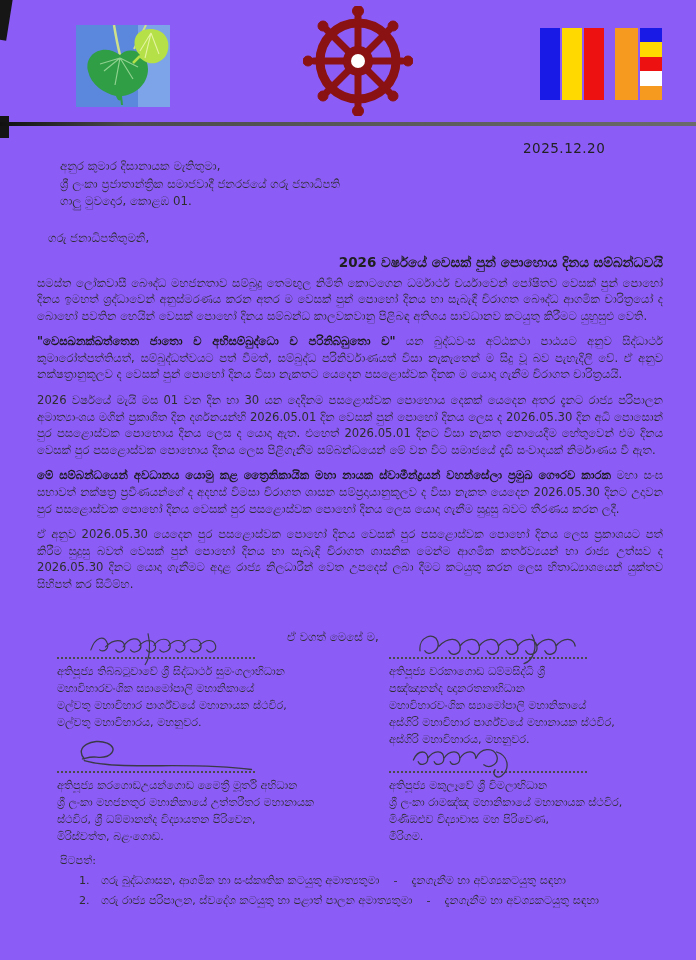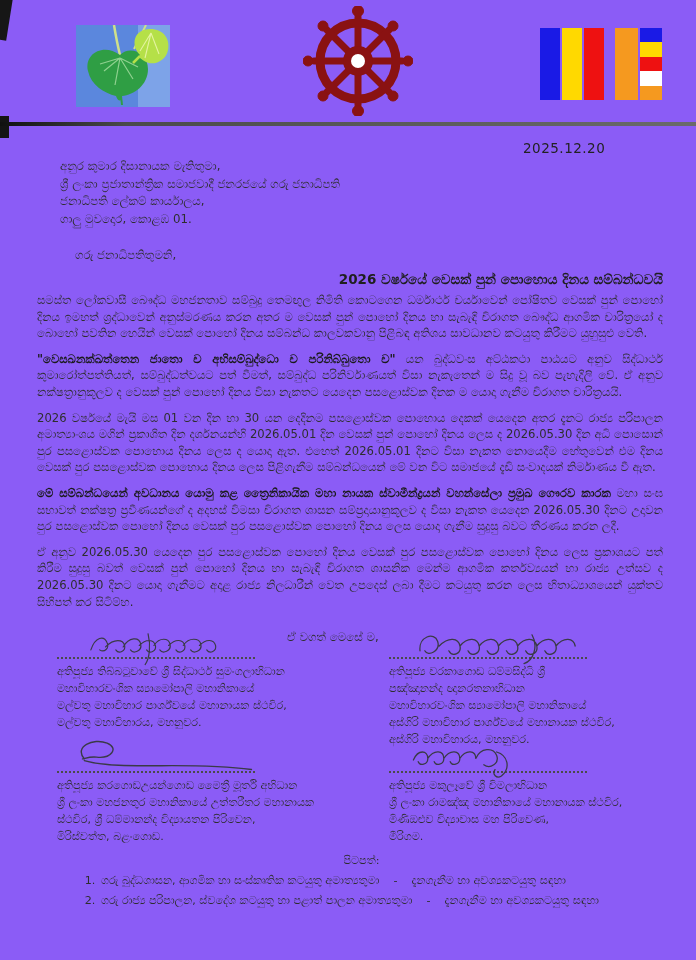--- a/index.html
+++ b/index.html
@@ -31,40 +31,40 @@
 
   .header-rule { position:absolute; top:122px; left:0; width:696px; height:4px;
     background:linear-gradient(to right,#101010,#4a4a4a 18%,#5b5b5b 60%,#6a6a6a); }
 
   .letter-date { position:absolute; top:140px; left:523px; font-size:13.5px;
     letter-spacing:.5px; color:#222; }
 
   
   .content { position:absolute; top:158px; left:37px; width:626px; height:468px; overflow:hidden; }
   .recipient { margin-left:23px; font-size:11.8px; line-height:17.5px; }
-  .salutation { margin-left:38px; margin-top:20px; font-size:11.8px; }
+  .salutation { margin-left:11px; margin-top:20px; font-size:11.8px; }
   .subject { text-align:right; font-size:13.5px; font-weight:bold; margin:9px 0 4px; color:#1f1f1f; }
   .para { font-size:11.6px; line-height:16.6px; text-align:justify; margin:0 0 9px; }
   .para strong { color:#1a1a1a; }
 
   
   .sig-area { position:absolute; top:622px; left:37px; width:626px; height:228px; }
   .attestation { position:absolute; left:250px; top:8px; font-size:11.8px;text-align:right; }
   .sig-block { position:absolute; width:300px; }
   .sig-svg { display:block; height:44px; margin-bottom:-9px; }
   .sig-svg path { fill:none; stroke:#3a3a46; stroke-width:1.6; stroke-linecap:round; }
   .dots { width:198px; border-bottom:2px dotted #4a4a4a; margin-bottom:4px; }
   .sig-line { font-size:11.2px; line-height:17px; }
   .b1 { left:20px;  top:0; }
   .b2 { left:352px; top:0; width:285px; }
   .b3 { left:20px;  top:114px; }
   .b4 { left:352px; top:114px; width:285px; }
 
   
-  .copies { position:absolute; top:854px; left:37px; width:626px; font-size:11.2px;text-align:center; }
+  .copies { position:absolute; top:854px; left:37px; width:626px; font-size:11.2px; }
   .copies-label { margin-left:23px; }
   .copy-item { display:flex; margin-left:42px; margin-top:7px; align-items:baseline; }
   .copy-no { width:22px; }
   .copy-dash { margin:0 14px; }
 </style>
 </head>
 <body>
 
 <div class="page">
 
@@ -124,21 +124,20 @@
   </div>
 
   <div class="header-rule"></div>
 
   <div class="letter-date">2025.12.20</div>
 
   <div class="content">
     <div class="recipient">
       <div class="addr-line">අනුර කුමාර දිසානායක මැතිතුමා,</div>
       <div class="addr-line">ශ්‍රී ලංකා ප්‍රජාතාන්ත්‍රික සමාජවාදී ජනරජයේ ගරු ජනාධිපති</div>
-      <div class="addr-line">ජනාධිපති ලේකම් කාර්යාලය,</div>
       <div class="addr-line">ගාලු මුවදොර, කොළඹ 01.</div>
     </div>
 
     <div class="salutation">ගරු ජනාධිපතිතුමනි,</div>
 
     <div class="subject">2026 වර්ෂයේ වෙසක් පුන් පොහොය දිනය සම්බන්ධවයි</div>
 
     <p class="para">සමස්ත ලෝකවාසී බෞද්ධ මහජනතාව සම්බුදු තෙමඟුල නිමිති කොටගෙන ධර්මාර්ථ චර්යාවෙන් පෝෂිතව වෙසක් පුන් පොහෝ දිනය ඉමහත් ශ්‍රද්ධාවෙන් අනුස්මරණය කරන අතර ම වෙසක් පුන් පොහෝ දිනය හා සැබැඳි චිරාගත බෞද්ධ ආගමික චාරිත්‍රයෝ ද බොහෝ පවතින හෙයින් වෙසක් පොහෝ දිනය සම්බන්ධ කාලවකවානු පිළිබඳ අතිශය සාවධානව කටයුතු කිරීමට යුහුසුළු වෙති.</p>
 
     <p class="para"><strong>"වෙසඛනක්ඛත්තෙන ජාතො ච අභිසම්බුද්ධො ච පරිනිබ්බුතො ච"</strong><span> යන බුද්ධවංස අට්ඨකථා පාඨයට අනුව සිද්ධාර්ථ කුමාරෝත්පත්තියත්, සම්බුද්ධත්වයට පත් වීමත්, සම්බුද්ධ පරිනිර්වාණයත් විසා නැකැතෙන් ම සිදු වූ බව පැහැදිලි වේ. ඒ අනුව නක්ෂත්‍රානුකූලව ද වෙසක් පුන් පොහෝ දිනය විසා නැකතට යෙදෙන පසළොස්වක දිනක ම යොදා ගැනීම චිරාගත චාරිත්‍රයයි.</span></p>

